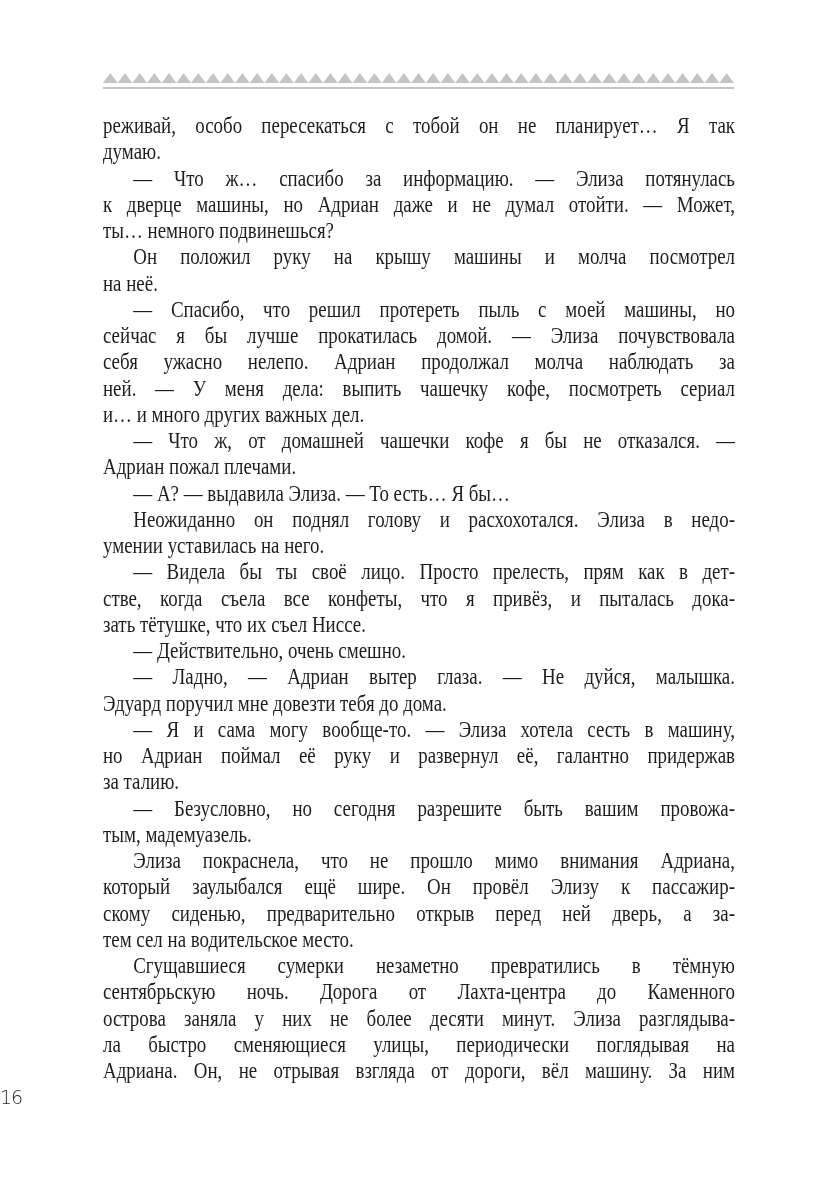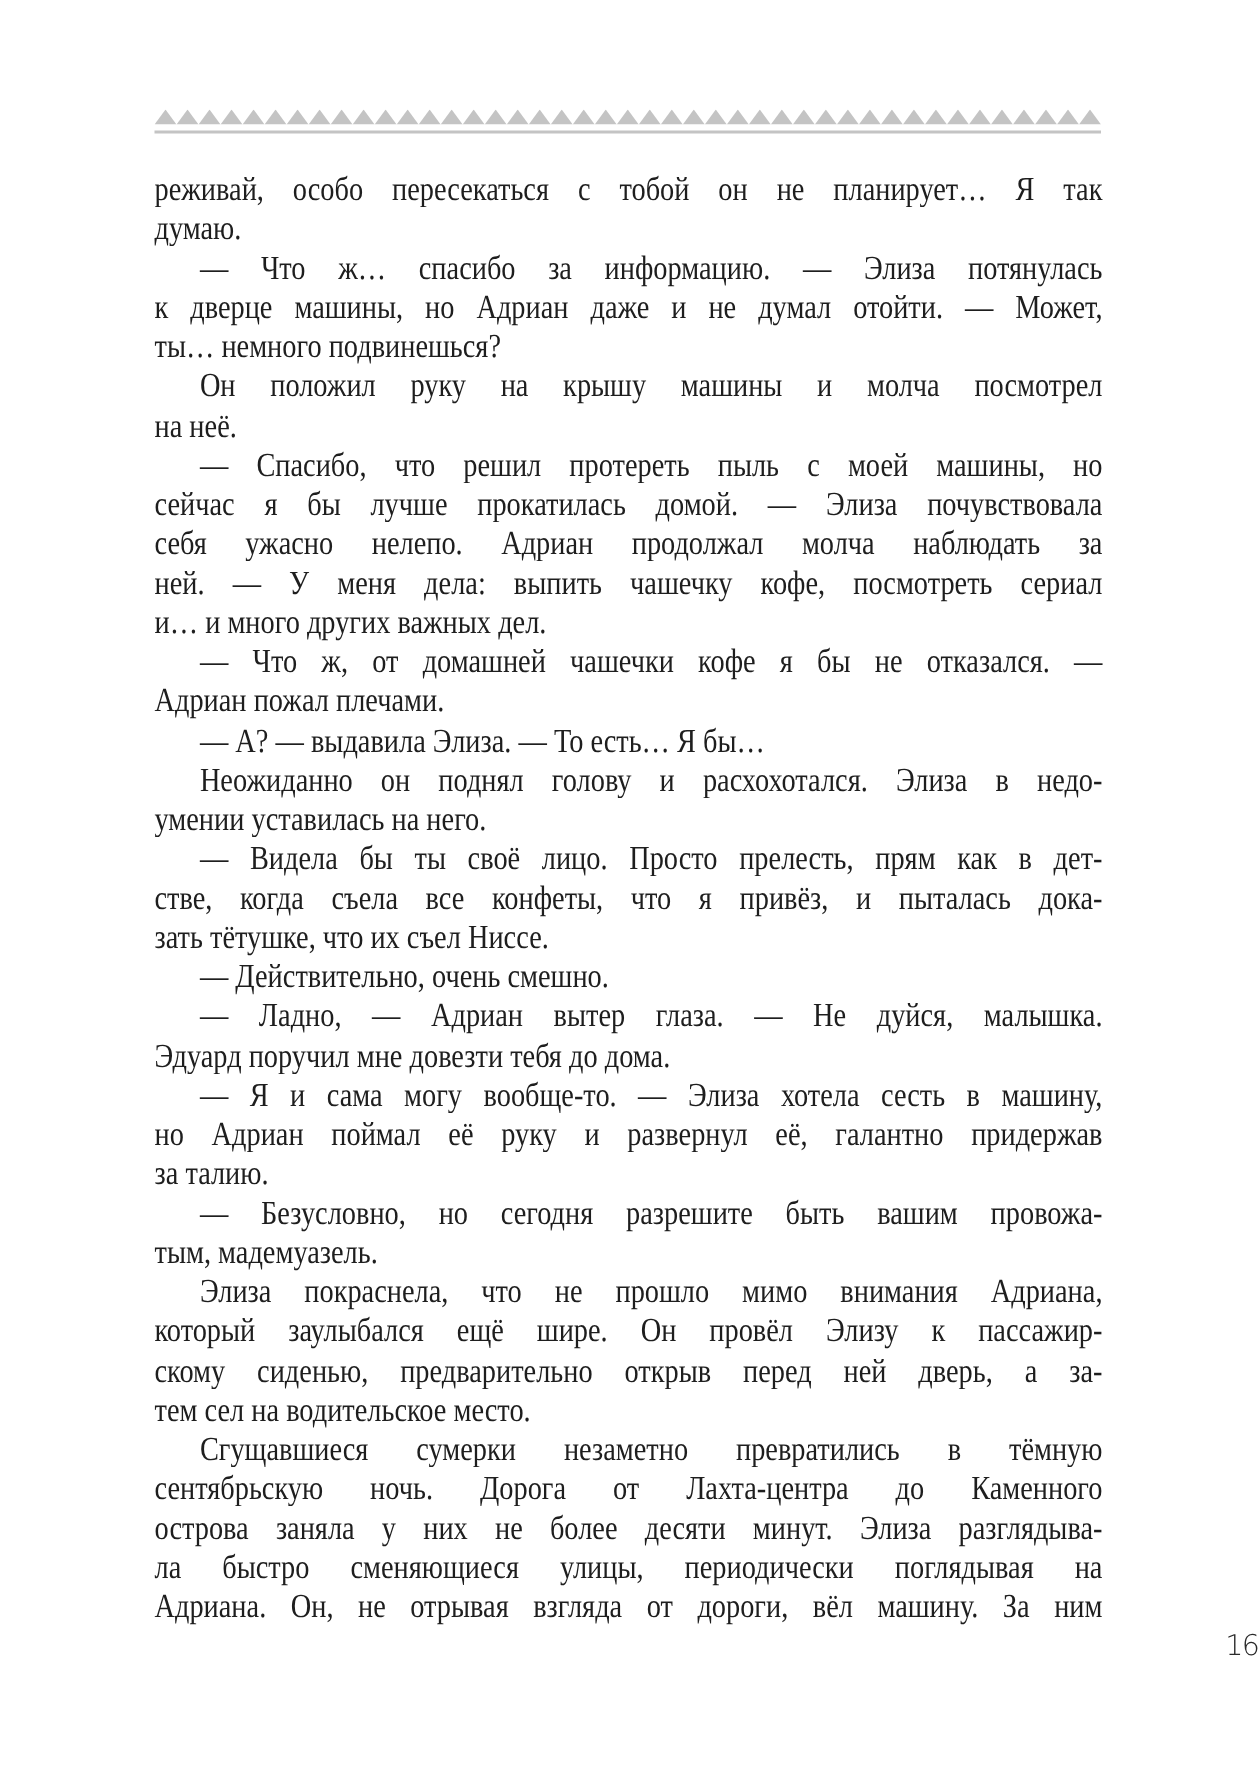--- a/index.html
+++ b/index.html
@@ -11,21 +11,21 @@
   .line {
     height: 26.26px; line-height: 26.26px; white-space: nowrap;
     font-family: "Liberation Serif", "DejaVu Serif", serif;
     font-size: 22.5px; color: #1e1e1e;
     width: 752px; transform-origin: 0 0; transform: scaleX(0.8404);
   }
   .line.j { text-align: justify; text-align-last: justify; }
   .line.l { text-align: left; text-align-last: left; }
   .line.indent { text-indent: 36px; }
   .page-number {
-    position: absolute; left: 0; width: 839px; top: 1086px; text-align: right;
+    position: absolute; left: 0; width: 839px; top: 1086px; text-align: left;
     font-family: "DejaVu Sans", sans-serif; font-weight: 200; font-size: 19px; color: #2a2a2a;
     letter-spacing: -1px;
   }
 </style>
 </head>
 <body>
 
 <div class="page">
   <svg class="header-ornament" viewBox="0 0 631 10" preserveAspectRatio="none" id="ornament">
       <polygon points="0.00,10 7.34,0 14.67,10" fill="#c4c4c4"></polygon>

